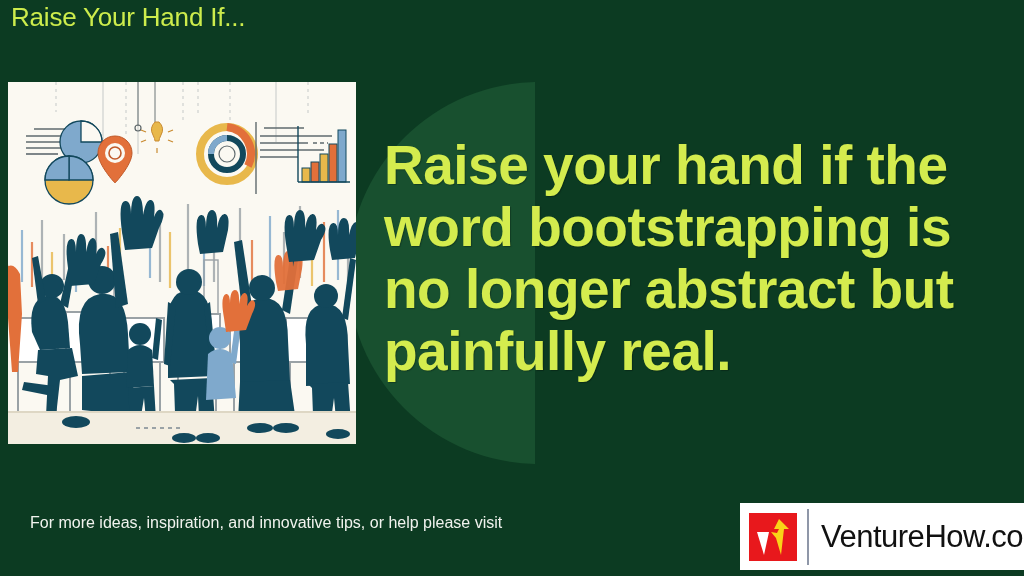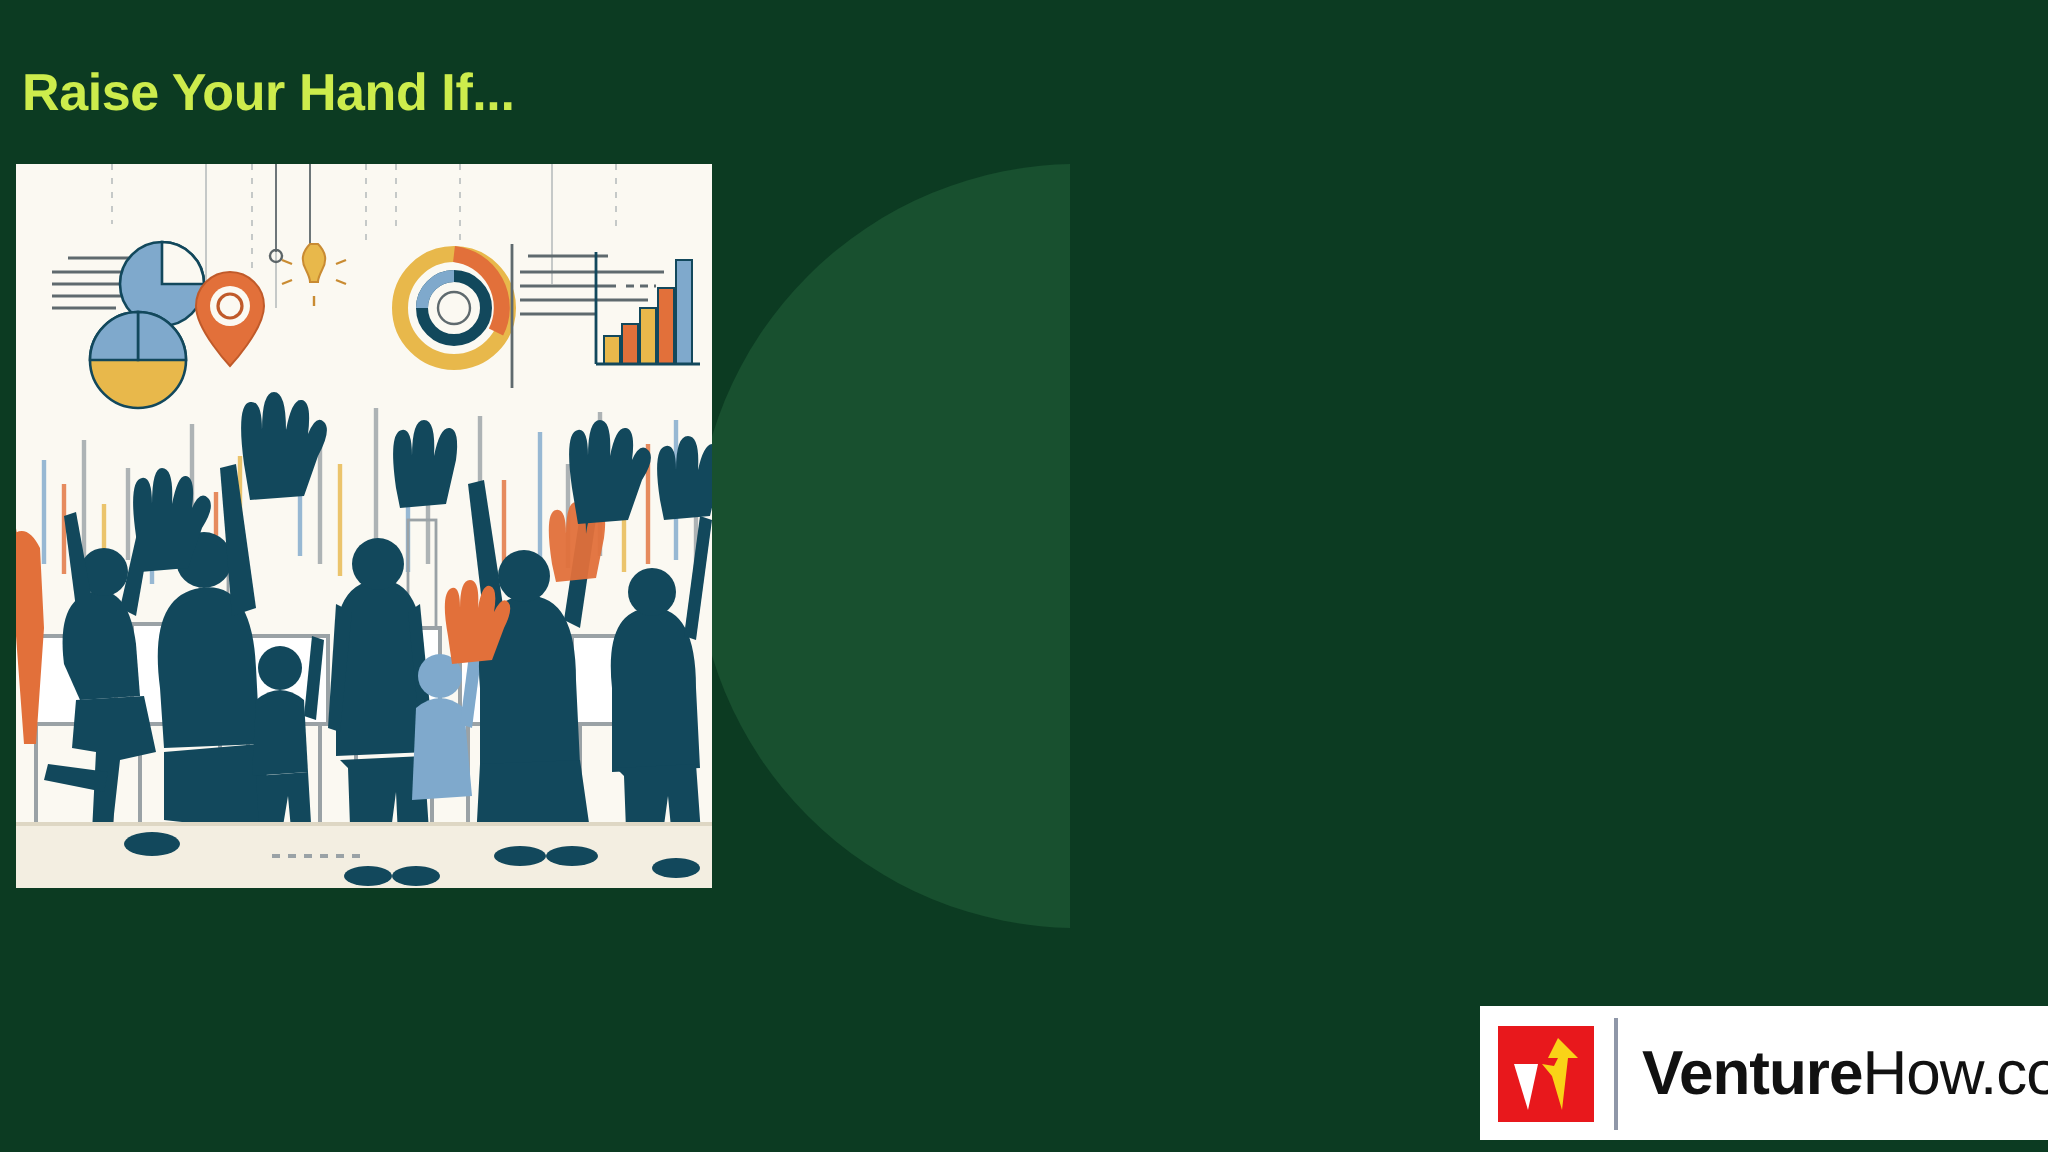--- a/index.html
+++ b/index.html
@@ -17,22 +17,22 @@
     position:absolute;
     left:348px;top:82px;
     width:382px;height:382px;
     border-radius:50%;
     background:#18502f;
     clip-path:inset(0 195px 0 0);
   }
 
   
   .slide-title{
-    position:absolute;left:11px;top:31px;
-    font-size:26px;font-weight:bold;
+    position:absolute;left:11px;top:2px;
+    font-size:26px;font-weight:normal;
     color:#cdec4c;
     letter-spacing:-0.2px;
     white-space:nowrap;
   }
 
   
   .illustration{
     position:absolute;left:8px;top:82px;
     width:348px;height:362px;
     background:#fbf9f2;
@@ -78,21 +78,21 @@
     width:2px;height:56px;background:#8f97a8;
     margin-left:10px;flex:0 0 auto;
   }
   .logo-word{
     margin-left:12px;
     font-size:31px;
     color:#111111;
     white-space:nowrap;
     letter-spacing:-0.5px;
   }
-  .logo-word .b{font-weight:bold;}
+  .logo-word .b{font-weight:normal;}
   .logo-word .l{font-weight:normal;}
 </style>
 </head>
 <body>
 
 <div class="slide">
 
   <div class="accent-circle"></div>
 
   <div class="slide-title">Raise Your Hand If...</div>
@@ -308,22 +308,24 @@
         <ellipse cx="176" cy="356" rx="12" ry="5"></ellipse>
         <ellipse cx="200" cy="356" rx="12" ry="5"></ellipse>
         <ellipse cx="68" cy="340" rx="14" ry="6"></ellipse>
         <ellipse cx="252" cy="346" rx="13" ry="5"></ellipse>
         <ellipse cx="278" cy="346" rx="13" ry="5"></ellipse>
         <ellipse cx="330" cy="352" rx="12" ry="5"></ellipse>
       </g>
     </svg>
   </div>
 
+  <div class="quote">Raise your hand if the word bootstrapping is no longer abstract but painfully real.</div>
 
   <div class="footer-text">
+    <div>For more ideas, inspiration, and innovative tips, or help please visit</div>
   </div>
 
   <div class="logo-box">
     <div class="logo-mark">
       <svg viewBox="0 0 48 48" width="48" height="48">
         <rect x="0" y="0" width="48" height="48" fill="#e8181c"></rect>
         <path d="M8 19 L20 19 L15 42 Z" fill="#ffffff"></path>
         <path d="M30 6 L40 16 L35 16 L32 42 L27 25 L22 19 L28 20 L30 16 L25 16 Z" fill="#f9d317"></path>
       </svg>
     </div>

